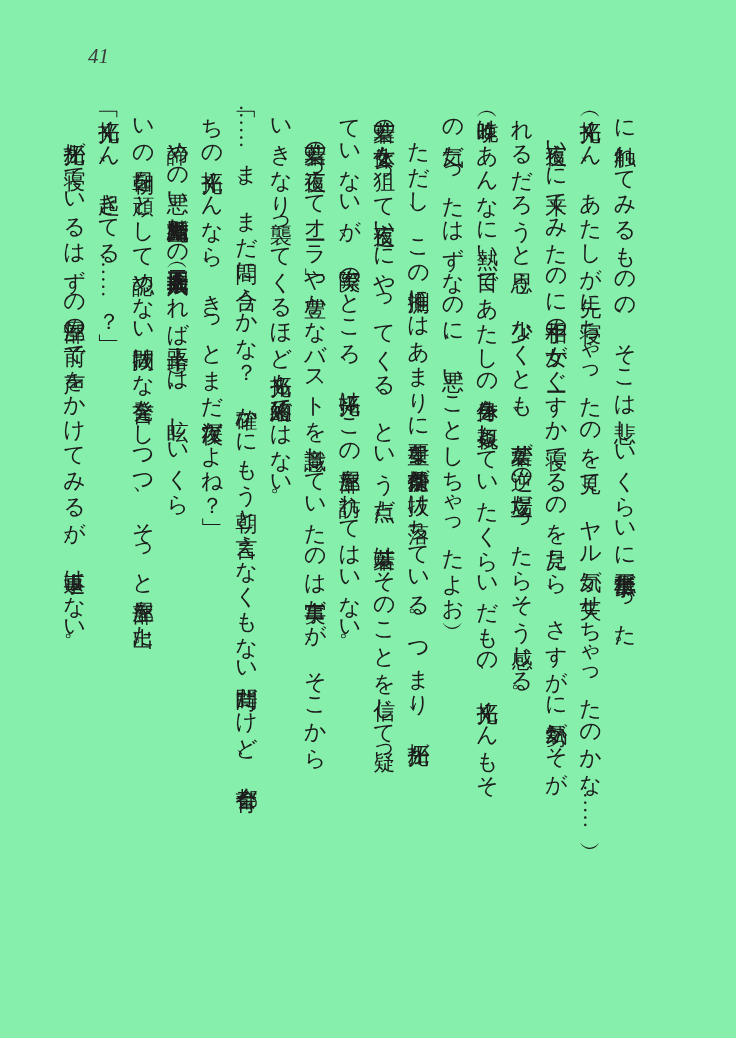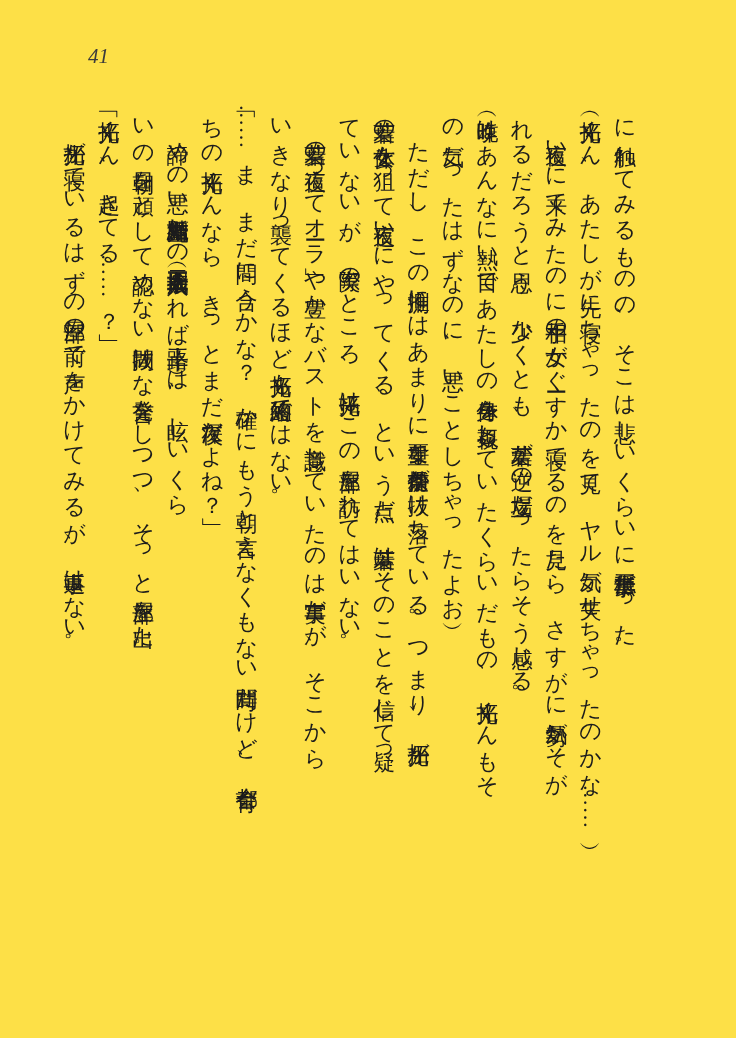--- a/index.html
+++ b/index.html
@@ -9,21 +9,21 @@
   body {
     width: 736px;
     height: 1038px;
     background: #f6f6f4;
     overflow: hidden;
   }
   .book-page {
     position: relative;
     width: 736px;
     height: 1038px;
-    background: #fde047;
+    background: #86efac;
     font-family: "Liberation Serif", serif;
   }
   .page-number {
     position: absolute;
     top: 44px;
     left: 88px;
     font-style: italic;
     font-size: 21px;
     color: #3c3c3c;
     font-family: "Liberation Serif", serif;

